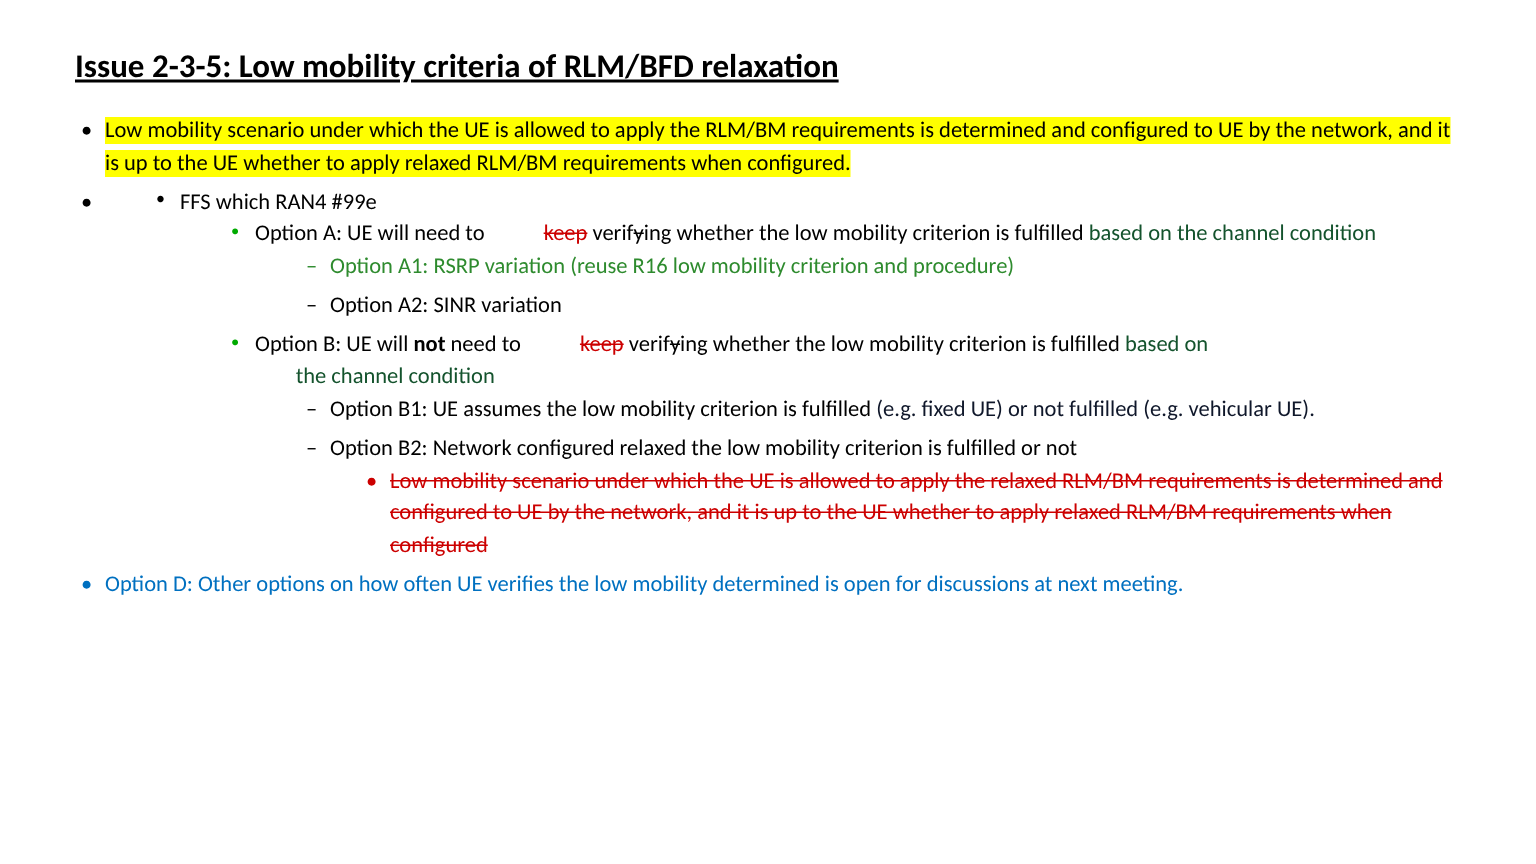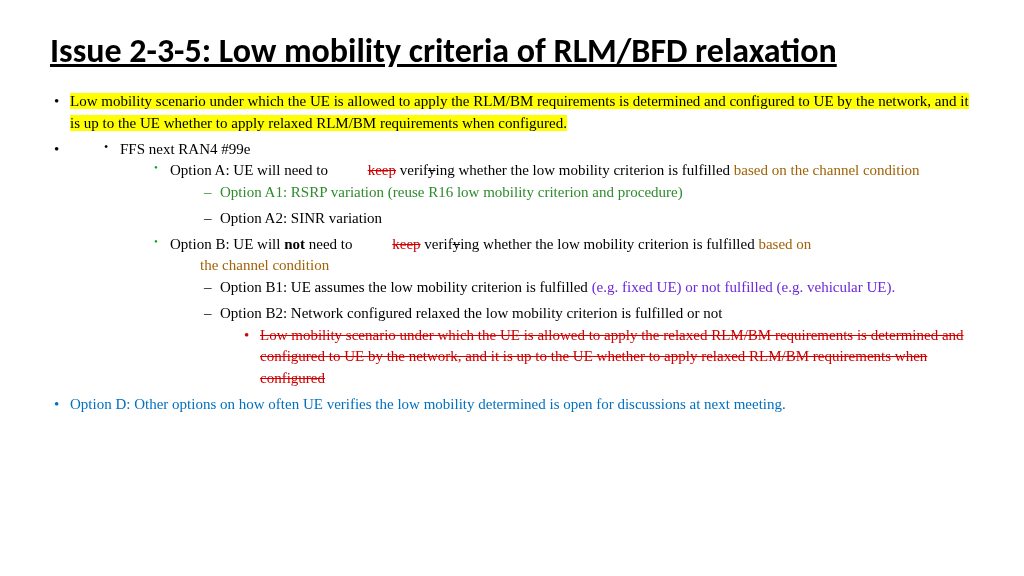--- a/index.html
+++ b/index.html
@@ -6,30 +6,29 @@
     body {
       font-family: 'Calibri', 'Segoe UI', Arial, sans-serif;
       font-size: 15px;
       background: #ffffff;
       color: #000000;
       width: 1024px;
       min-height: 576px;
       padding: 30px 50px 30px 50px;
     }
     h1 {
-      font-size: 34px;
+      font-size: 22px;
       font-weight: bold;
       text-decoration: underline;
       margin-bottom: 20px;
       color: #000;
     }
     ul {
       list-style: none;
       padding: 0;
-      font-family: Liberation Serif, serif;
     }
     li {
       position: relative;
       padding-left: 20px;
       margin-bottom: 4px;
       line-height: 1.45;
     }
     li::before {
       content: '•';
       position: absolute;
@@ -42,24 +41,24 @@
     .level3 > li::before { content: '–'; }
 
     .level1 { padding-left: 30px; }
     .level2 { padding-left: 30px; }
     .level3 { padding-left: 30px; }
 
     .highlight-yellow {
       background-color: #ffff00;
     }
     .text-blue {
-      color: #a16207;
+      color: #14532d;
     }
     .text-orange {
-      color: #6d28d9;
+      color: #0f172a;
     }
     .strikethrough {
       text-decoration: line-through;
     }
     .keep-word {
       color: #cc0000;
       text-decoration: line-through;
       margin-left: 36px;
     }
     .red-bullet-item::before {
@@ -81,21 +80,21 @@
 <ul class="level0">
 
   <li>
     <span class="highlight-yellow">Low mobility scenario under which the UE is allowed to apply the RLM/BM requirements is determined and configured to UE by the network, and it is up to the UE whether to apply relaxed RLM/BM requirements when configured.</span>
   </li>
 
   <li>
     <ul class="level1">
 
       <li>
-        <span>FFS next RAN4 #99e</span>
+        <span>FFS which RAN4 #99e</span>
         <ul class="level2">
 
           <li style="list-style:none;">
             <span>Option A: UE will need to <span class="keep-word">keep</span> verif<span class="strikethrough">y</span>ing whether the low mobility criterion is fulfilled <span class="text-blue">based on the channel condition</span></span>
             <ul class="level3">
               <li style="color:#2e8b2e;">
                 <span class="option-a1-green">Option A1: RSRP variation (reuse R16 low mobility criterion and procedure)</span>
               </li>
               <li>
                 <span>Option A2: SINR variation</span>

